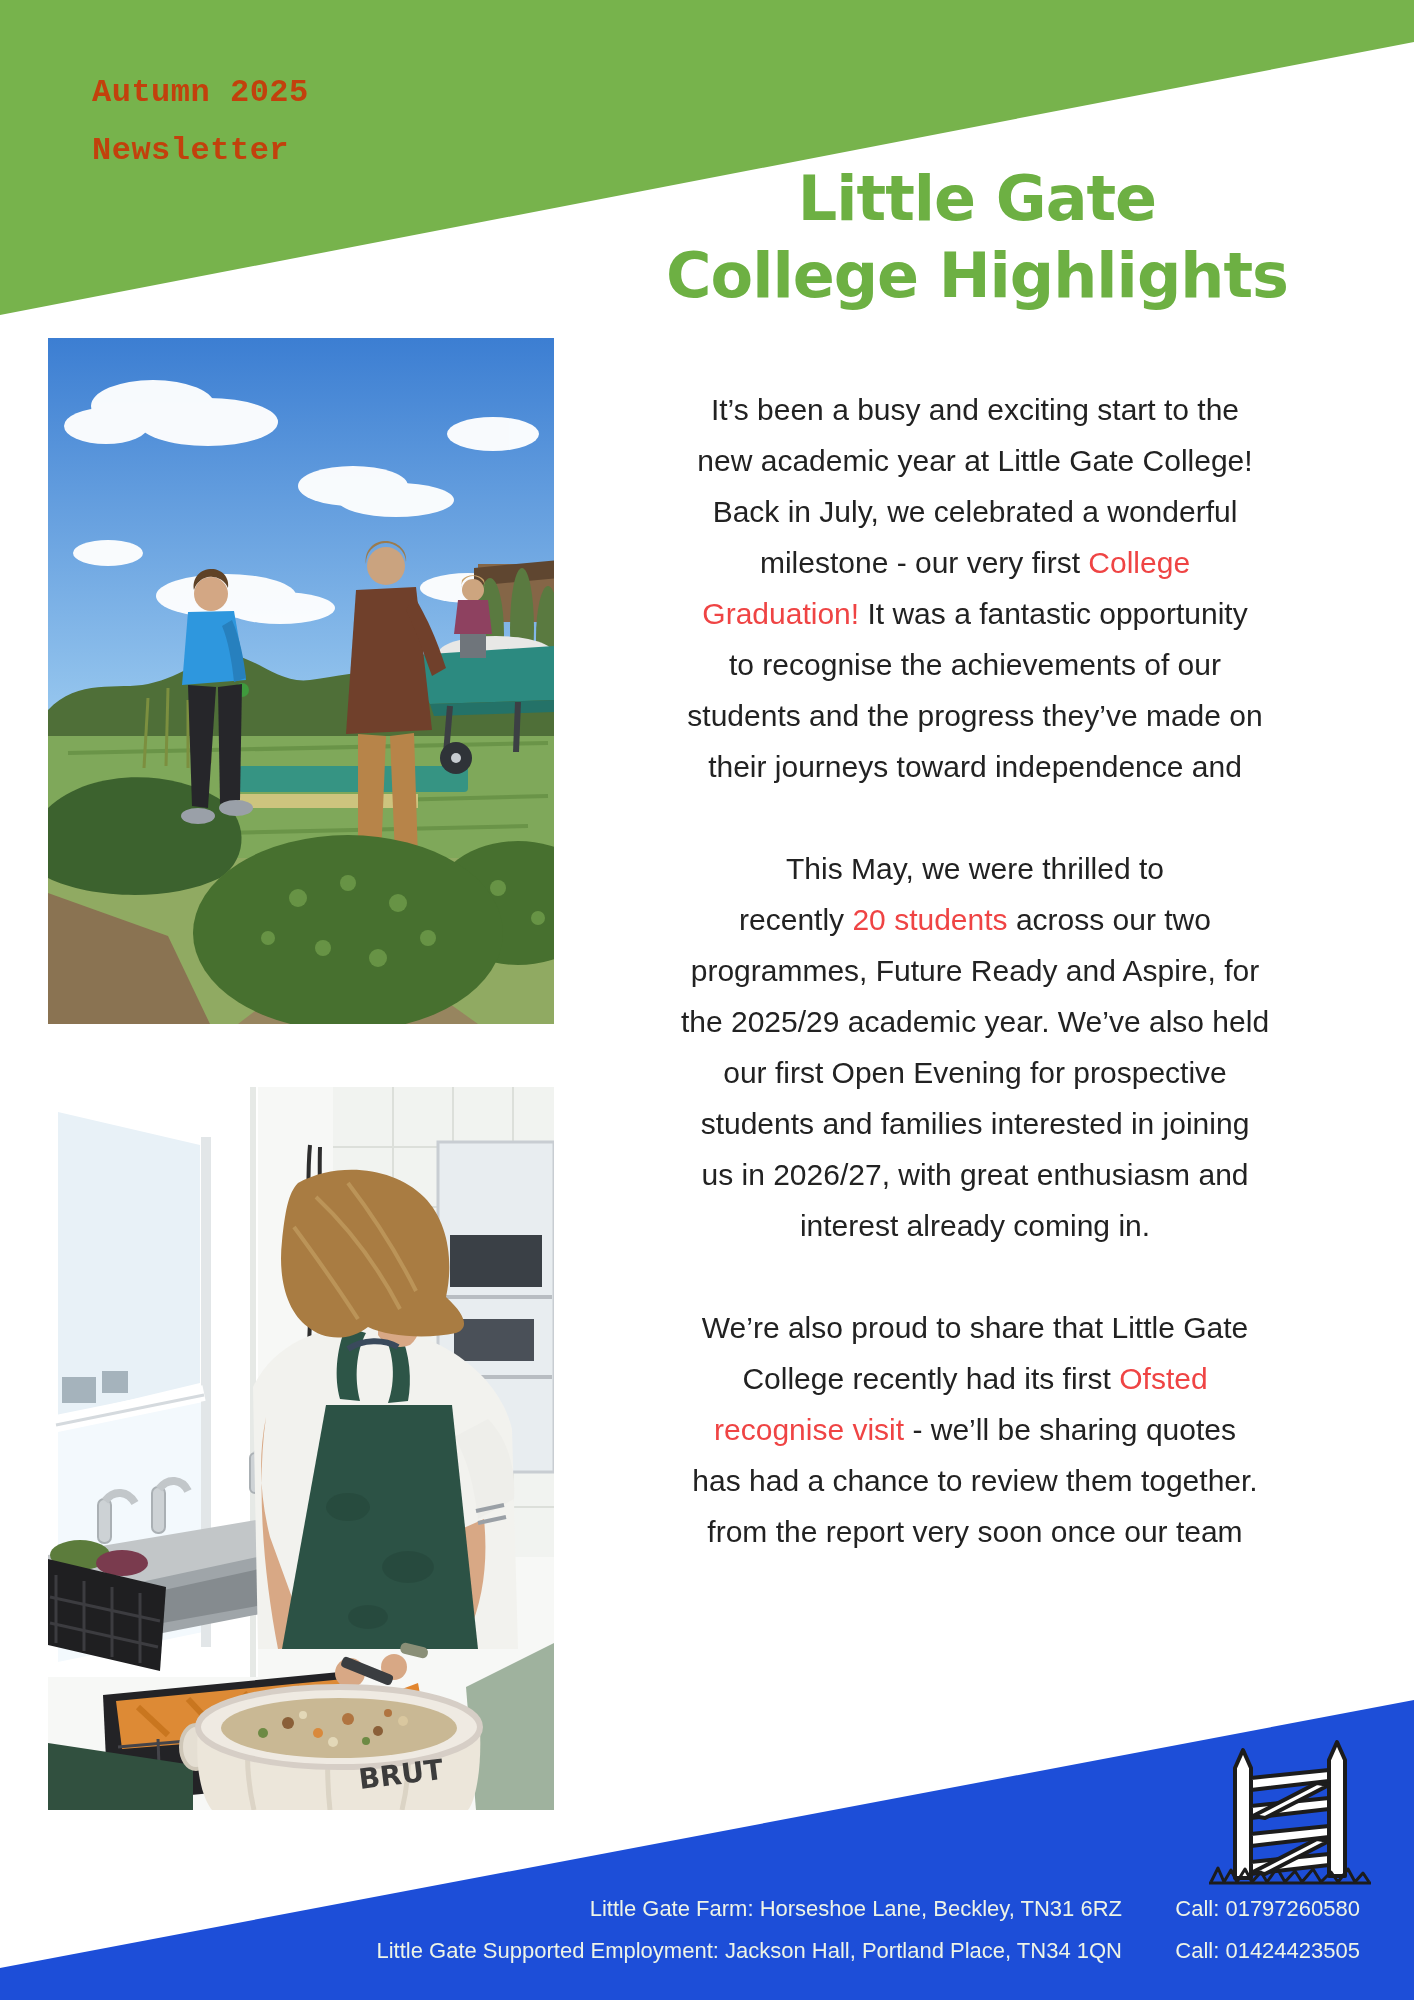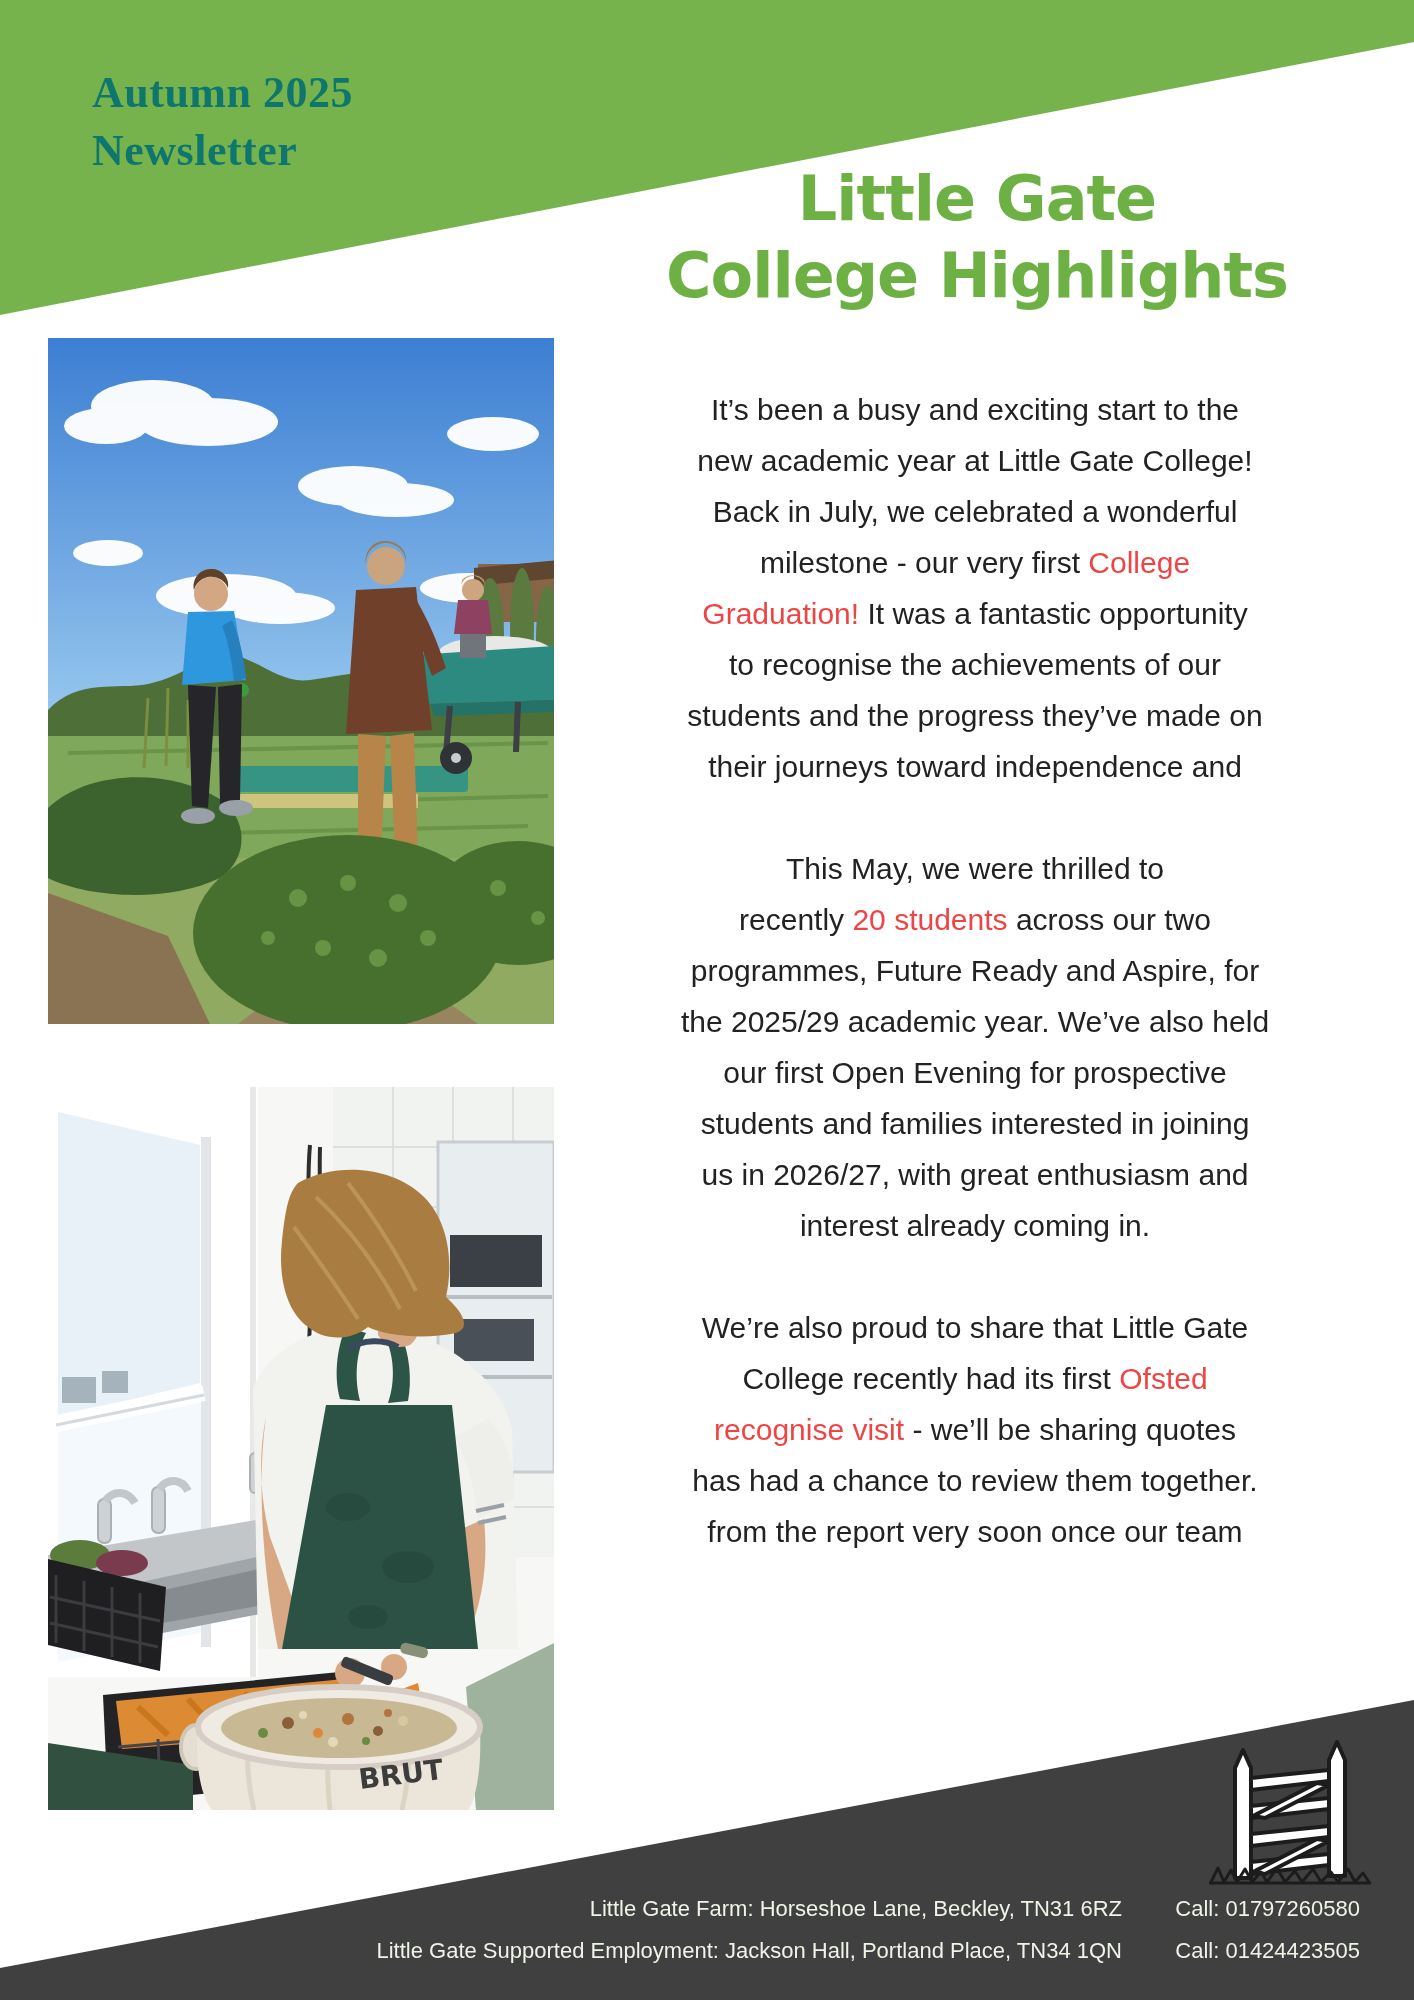--- a/index.html
+++ b/index.html
@@ -9,28 +9,28 @@
     font-family:"Liberation Sans",sans-serif;
   }
   
   .header-band{
     position:absolute;left:0;top:0;width:1414px;height:320px;
     background:#77b34c;
     clip-path:polygon(0 0,1414px 0,1414px 42px,0 315px);
   }
   .footer-band{
     position:absolute;left:0;top:1700px;width:1414px;height:300px;
-    background:#404040;
+    background:#1d4ed8;
     clip-path:polygon(0 268px,1414px 0,1414px 300px,0 300px);
   }
   
   .issue{
     position:absolute;left:92px;top:64px;
-    font-family:Liberation Serif, serif;
-    font-weight:bold;font-size:44px;line-height:58px;color:#0f766e;
+    font-family:Liberation Mono, monospace;
+    font-weight:bold;font-size:32px;line-height:58px;color:#c2410c;
     letter-spacing:.5px;
   }
   
   .title{
     position:absolute;left:560px;top:160px;width:834px;
     text-align:center;
     font-family:"DejaVu Sans","Liberation Sans",sans-serif;
     font-weight:bold;font-size:62px;line-height:77px;color:#6db043;
     letter-spacing:-1px;
   }

